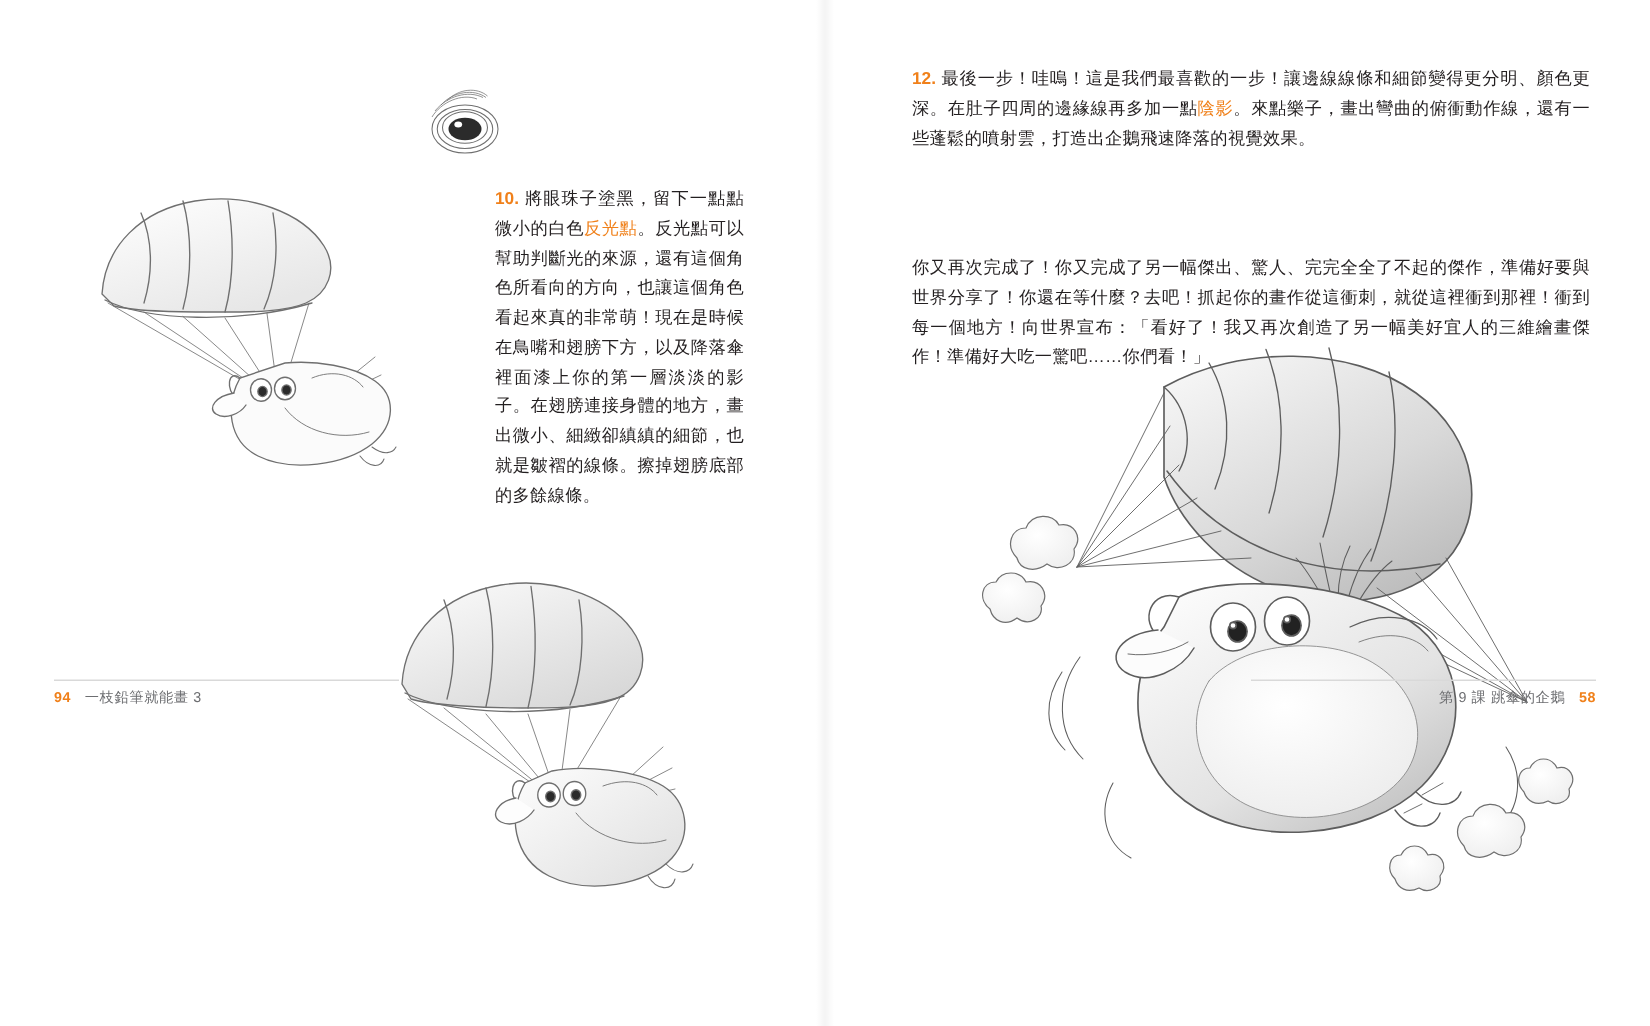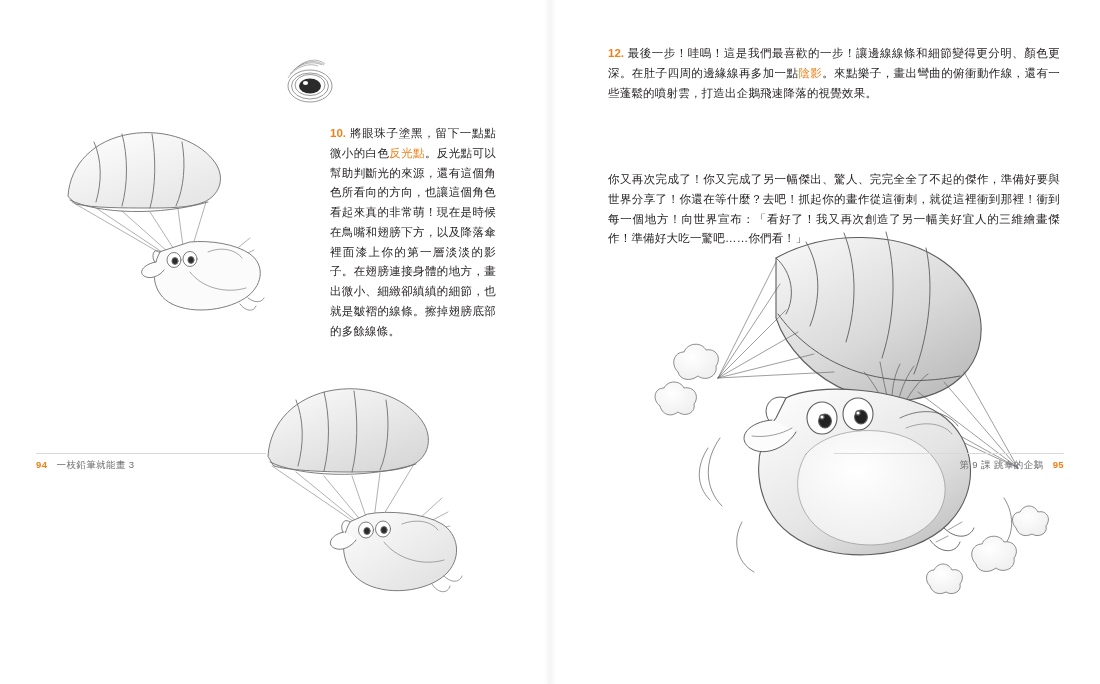--- a/index.html
+++ b/index.html
@@ -340,17 +340,17 @@
                    C362 370 352 374 346 370 C338 374 332 370 330 364 Z"></path>
           <path d="M416 306 C410 300 412 290 420 290 C424 282 434 282 438 290 C446 288 452 296 446 304
                    C448 312 438 316 432 312 C424 316 418 312 416 306 Z"></path>
         </g>
       </svg>
     </div>
 
     <div class="footer-rule" id="rule-right"></div>
     <div class="footer" id="footer-right">
       <span>第 9 課  跳傘的企鵝</span>
-      &nbsp;&nbsp;<span class="pnum">95</span>
+      &nbsp;&nbsp;<span class="pnum">58</span>
     </div>
   </div>
 
 </div>
 
 </body></html>

